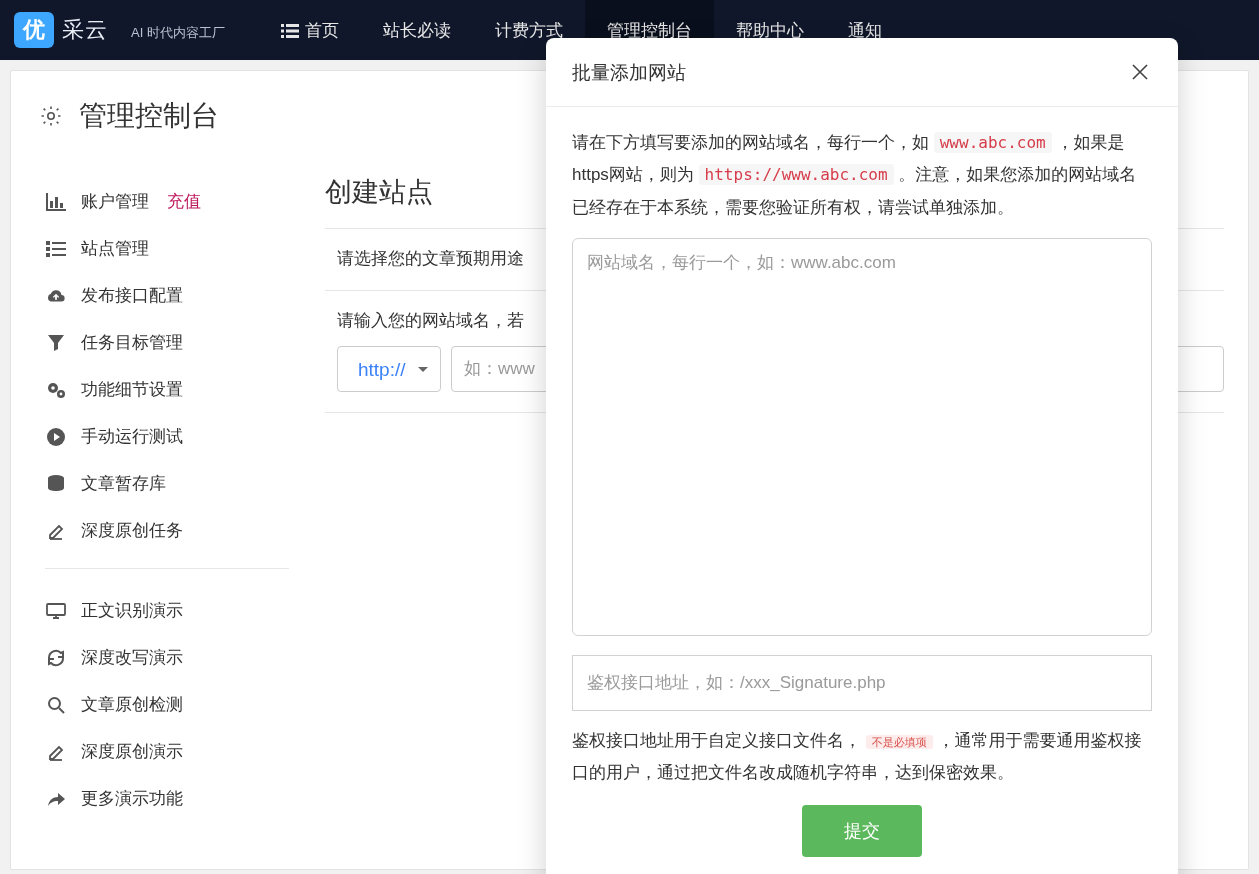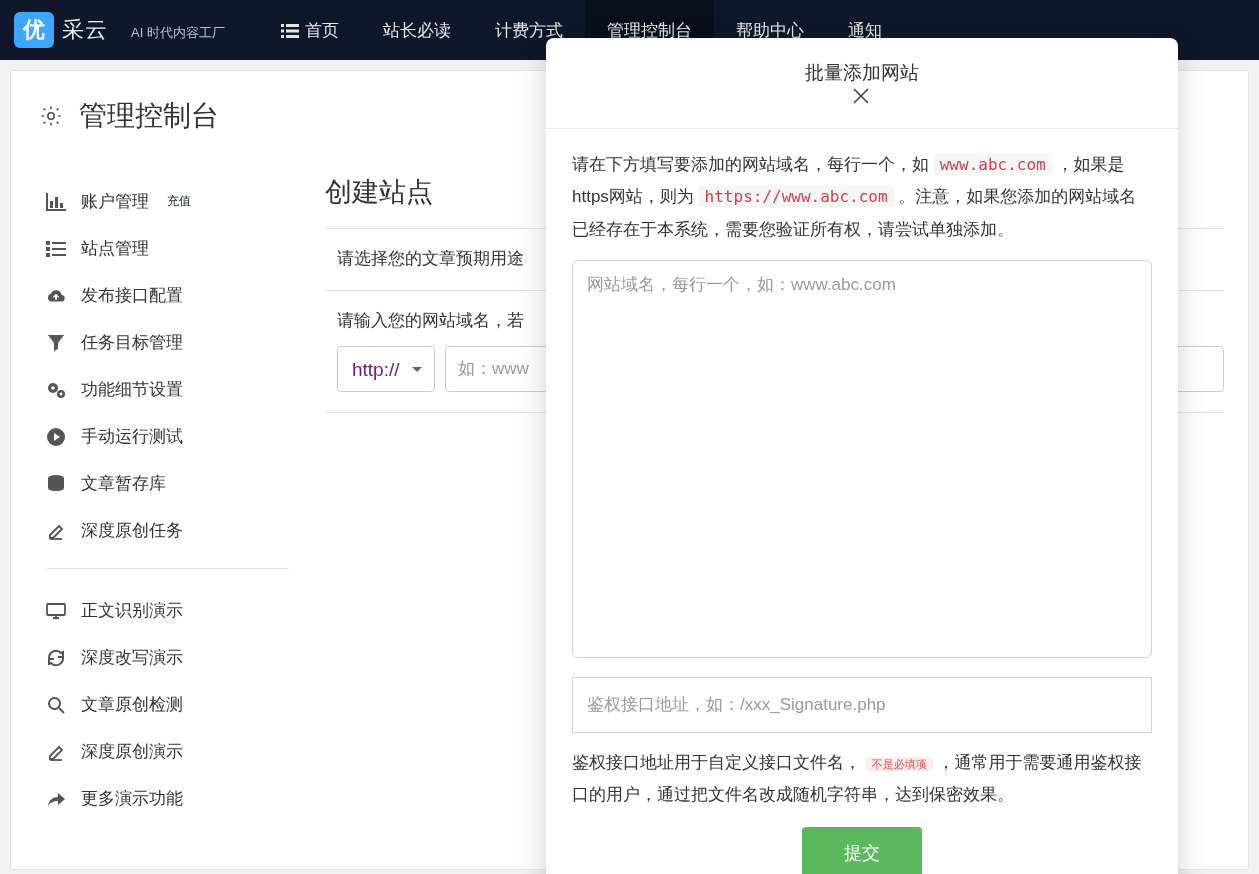--- a/index.html
+++ b/index.html
@@ -69,21 +69,21 @@
   .side-item {
     display: flex; align-items: center; gap: 14px;
     padding: 12px 0;
     font-size: 17px; color: #333;
     cursor: pointer;
   }
   .side-item .icon {
     width: 22px; height: 18px; color: #555;
     display: inline-flex; align-items: center; justify-content: center;
   }
-  .badge { color: #0f172a; margin-left: 4px; font-size: 12px; text-align: center;}
+  .badge { color: #be185d; margin-left: 4px; font-size: 17px; text-align: center;}
   .side-divider {
     border: none; border-top: 1px solid #e6e6e6;
     margin: 14px 0 18px 0;
   }
 
   
   .main {
     flex: 1;
     padding: 0 24px 0 22px;
   }
@@ -93,21 +93,21 @@
   }
   .hr { border: none; border-top: 1px solid #e6e6e6; margin: 0 0 0 0;}
   .row {
     padding: 18px 0 20px 12px;
     border-bottom: 1px solid #e6e6e6;
     font-size: 17px; color: #333;
   }
   .form-row { display: flex; gap: 10px; margin-top: 14px;}
   .select {
     height: 46px; border: 1px solid #ccc; border-radius: 4px;
-    padding: 0 34px 0 14px; font-size: 19px; color: #701a75;
+    padding: 0 34px 0 20px; font-size: 19px; color: #3b82f6;
     background: #fff;
     appearance: none; position: relative;
   }
   .select-wrap { position: relative; }
   .select-caret {
     position: absolute; right: 12px; top: 50%; transform: translateY(-50%);
     pointer-events: none; color: #666;
   }
   .input {
     height: 46px; border: 1px solid #ccc; border-radius: 4px;
@@ -125,21 +125,20 @@
     width: 632px;
     background: #fff;
     border-radius: 8px;
     box-shadow: 0 10px 30px rgba(0,0,0,0.18);
     pointer-events: auto;
   }
   .modal-head {
     display: flex; align-items: center; justify-content: space-between;
     padding: 22px 26px 20px 26px;
     border-bottom: 1px solid #ececec;
-    flex-direction: column;
   }
   .modal-title { font-size: 19px; color: #333; }
   .close-x { width: 22px; height: 22px; color: #444; cursor: pointer; }
   .modal-body { padding: 20px 26px 32px 26px; }
   .desc {
     font-size: 17px; color: #333; line-height: 1.9;
   }
   .code {
     font-family: Consolas, Monaco, monospace;
     background: #f6f6f6; color: #d63c4a;

